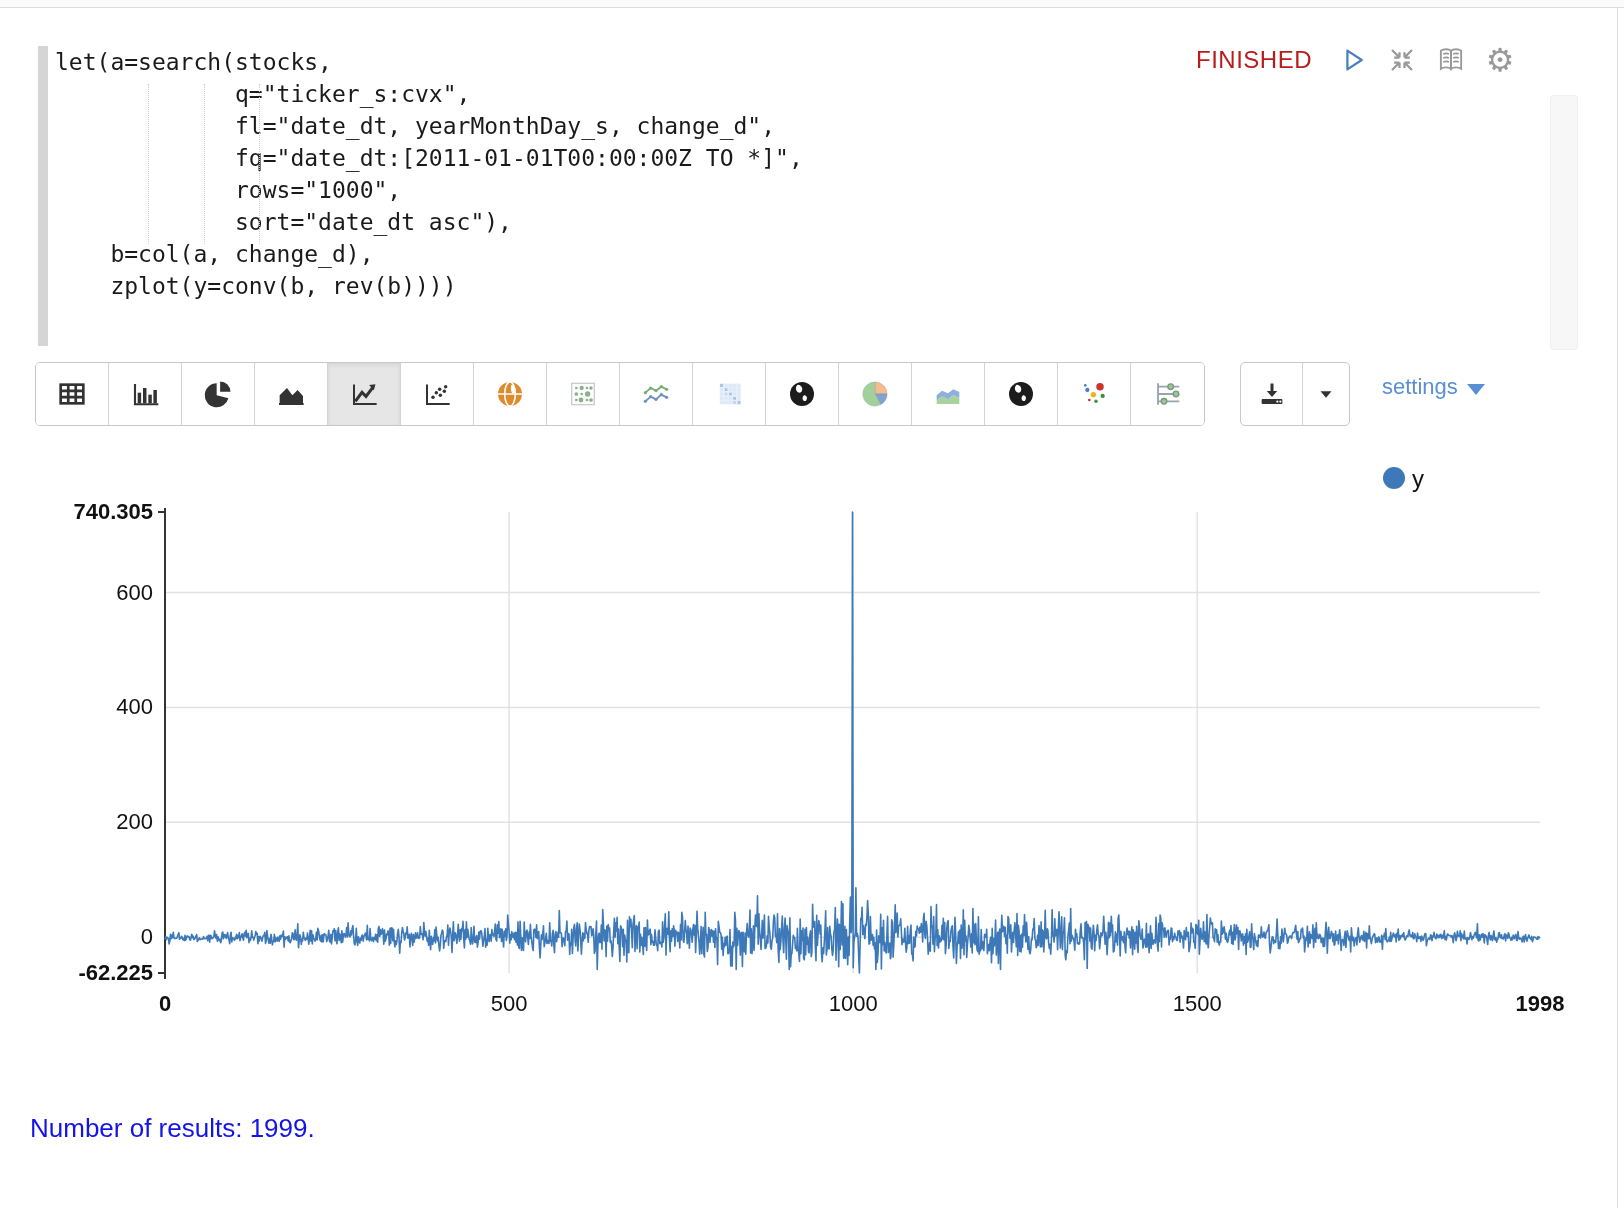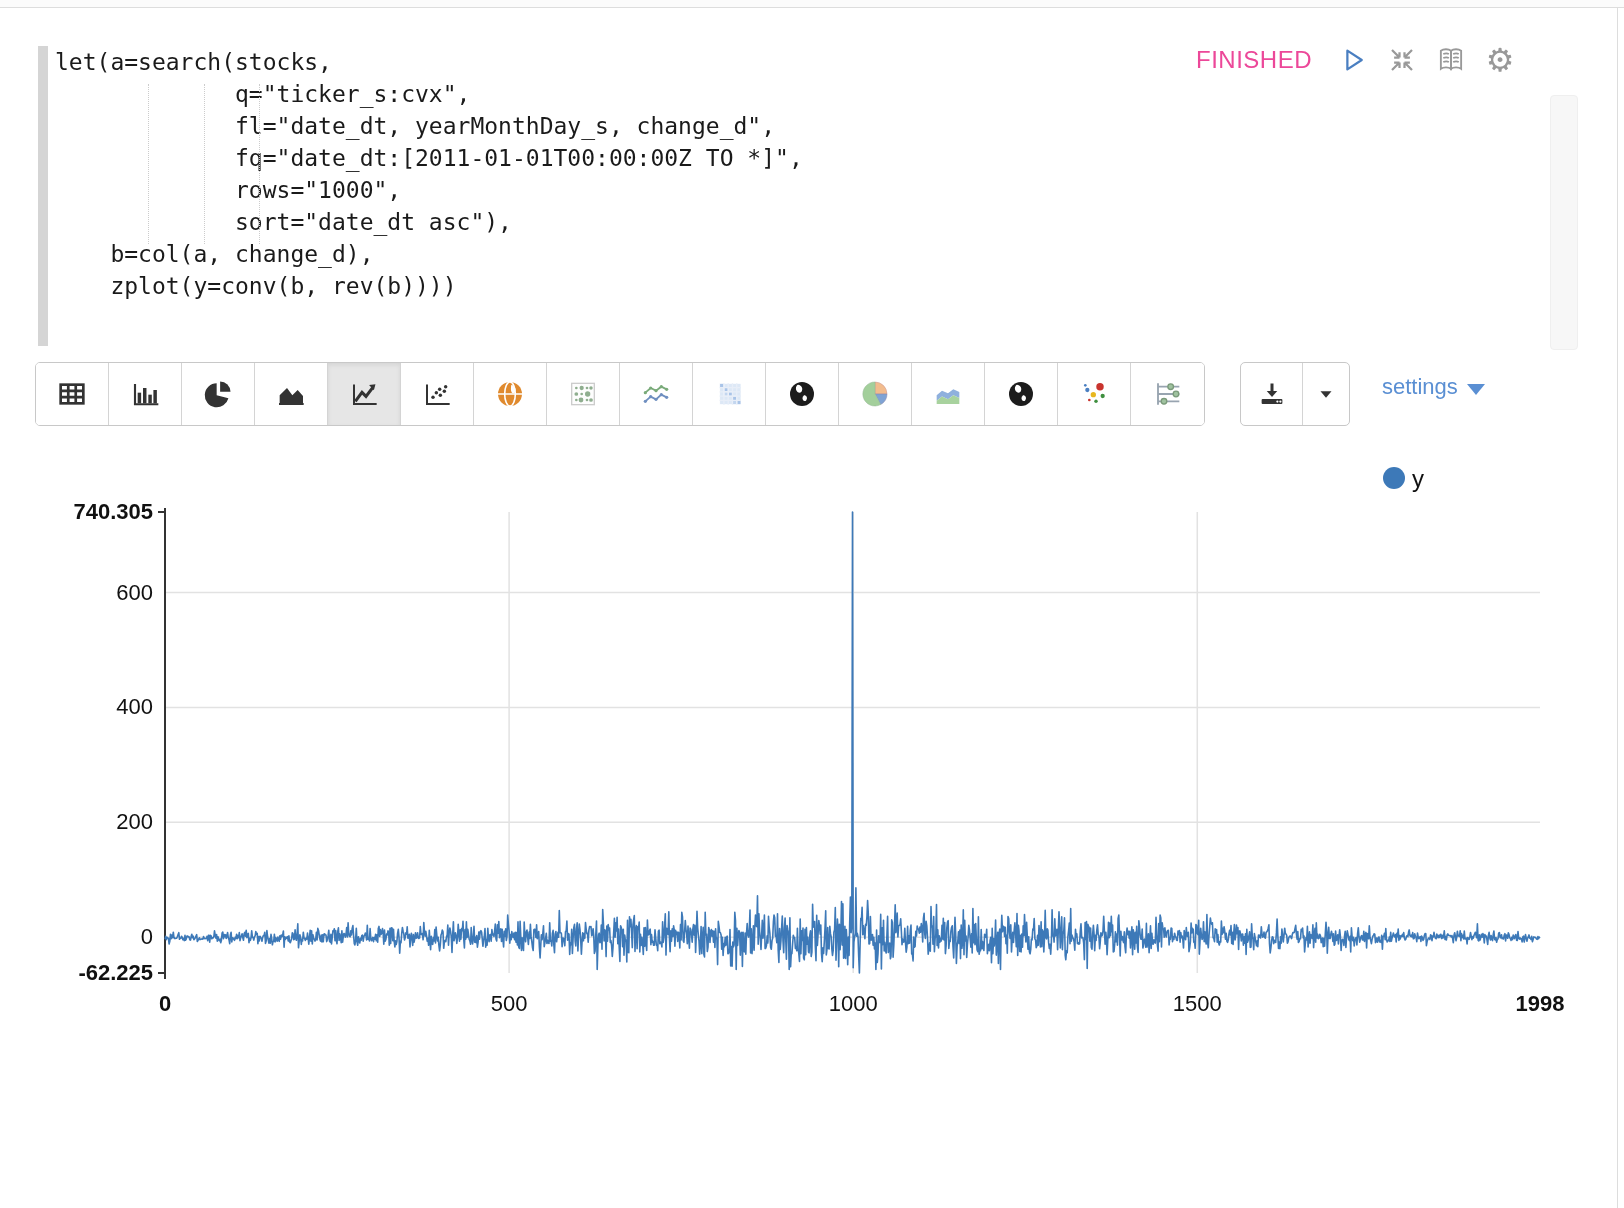--- a/index.html
+++ b/index.html
@@ -9,21 +9,21 @@
   .page-right-border { position:absolute; top:8px; right:6px; width:1px; height:1200px; background:#ddd; }
 
   
   .editor { position:absolute; top:40px; left:38px; width:1545px; height:312px; background:#fff; }
   .editor-gutter { position:absolute; left:0; top:6px; width:10px; height:300px; background:#d5d5d5; }
   .code { position:absolute; left:17px; top:6px; font-family:"DejaVu Sans Mono","Liberation Mono",monospace; font-size:23px; line-height:32px; color:#1a1a1a; white-space:pre; }
   .indent-guide { position:absolute; top:44px; height:160px; width:0; border-left:1px dotted #ccc; }
   .editor-scrollbar { position:absolute; right:5px; top:55px; width:28px; height:255px; background:#f7f7f7; border:1px solid #efefef; border-radius:4px; }
 
   .status-row { position:absolute; top:44px; right:108px; display:flex; align-items:center; gap:17px; }
-  .status-text { color:#ec4899; font-size:24px; letter-spacing:.5px; margin-right:8px; }
+  .status-text { color:#b91c1c; font-size:24px; letter-spacing:.5px; margin-right:8px; }
   .pctl { width:32px; height:32px; display:flex; align-items:center; justify-content:center; cursor:pointer; }
   .gear-glyph { font-size:32px; color:#999; line-height:32px; font-family:"DejaVu Sans",sans-serif; }
 
   
   .toolbar-row { position:absolute; top:362px; left:35px; right:35px; display:flex; align-items:flex-start; }
   .chart-bar { display:flex; border:1px solid #c8c8c8; border-radius:5px; overflow:hidden; background:#fff; height:64px; }
   .cbtn { width:73px; height:62px; display:flex; align-items:center; justify-content:center; border-right:1px solid #d4d4d4; background:#fff; cursor:pointer; }
   .cbtn:last-child { border-right:none; }
   .cbtn.selected { background:#e6e6e6; box-shadow:inset 0 2px 4px rgba(0,0,0,.08); }
   .dl-group { display:flex; border:1px solid #c8c8c8; border-radius:5px; overflow:hidden; height:64px; margin-left:35px; background:#fff; }
@@ -309,13 +309,14 @@
         <text x="509.0940940940941" y="1011" text-anchor="middle" font-size="22" font-family="&quot;Liberation Sans&quot;,sans-serif" fill="#111" font-weight="normal">500</text>
         <text x="853.1881881881882" y="1011" text-anchor="middle" font-size="22" font-family="&quot;Liberation Sans&quot;,sans-serif" fill="#111" font-weight="normal">1000</text>
         <text x="1197.2822822822823" y="1011" text-anchor="middle" font-size="22" font-family="&quot;Liberation Sans&quot;,sans-serif" fill="#111" font-weight="normal">1500</text>
         <text x="1540" y="1011" text-anchor="middle" font-size="22" font-family="&quot;Liberation Sans&quot;,sans-serif" fill="#111" font-weight="bold">1998</text>
         <path d="M165.0 939.2L165.7 936.4L166.4 939.6L167.1 937.3L167.8 937.8L168.4 938.2L169.1 944.0L169.8 941.4L170.5 934.2L171.2 938.7L171.9 935.1L172.6 937.8L173.3 932.2L173.9 937.2L174.6 938.5L175.3 938.4L176.0 938.2L176.7 938.1L177.4 936.5L178.1 934.6L178.8 932.7L179.5 939.3L180.1 938.2L180.8 938.2L181.5 936.2L182.2 937.4L182.9 939.8L183.6 938.3L184.3 940.6L185.0 935.3L185.6 940.1L186.3 938.8L187.0 936.0L187.7 936.0L188.4 937.0L189.1 936.9L189.8 939.7L190.5 940.1L191.2 936.3L191.8 934.2L192.5 937.8L193.2 936.2L193.9 939.6L194.6 938.9L195.3 937.9L196.0 936.1L196.7 934.7L197.3 941.5L198.0 940.3L198.7 939.0L199.4 937.8L200.1 939.6L200.8 939.2L201.5 939.1L202.2 938.8L202.9 939.2L203.5 936.6L204.2 938.1L204.9 938.8L205.6 938.6L206.3 938.4L207.0 936.4L207.7 940.6L208.4 935.3L209.0 935.4L209.7 942.2L210.4 935.3L211.1 935.9L211.8 938.8L212.5 937.8L213.2 937.9L213.9 936.4L214.5 930.8L215.2 935.2L215.9 938.1L216.6 934.5L217.3 941.2L218.0 936.7L218.7 939.7L219.4 940.7L220.1 939.0L220.7 942.7L221.4 940.3L222.1 933.0L222.8 932.1L223.5 938.6L224.2 934.6L224.9 936.7L225.6 934.7L226.2 938.4L226.9 936.2L227.6 932.5L228.3 937.8L229.0 939.7L229.7 943.7L230.4 934.9L231.1 932.3L231.8 942.0L232.4 937.7L233.1 938.0L233.8 939.4L234.5 940.4L235.2 937.2L235.9 938.7L236.6 934.2L237.3 938.6L237.9 935.5L238.6 937.8L239.3 932.5L240.0 940.6L240.7 937.8L241.4 935.8L242.1 933.8L242.8 937.9L243.5 940.3L244.1 933.8L244.8 932.3L245.5 936.2L246.2 930.3L246.9 937.6L247.6 934.6L248.3 933.4L249.0 942.7L249.6 938.2L250.3 940.5L251.0 938.1L251.7 930.9L252.4 937.0L253.1 937.7L253.8 940.1L254.5 936.5L255.2 935.9L255.8 931.5L256.5 934.3L257.2 933.4L257.9 943.6L258.6 936.5L259.3 940.9L260.0 936.2L260.7 937.4L261.3 938.1L262.0 941.2L262.7 937.3L263.4 935.5L264.1 935.7L264.8 932.2L265.5 943.4L266.2 940.7L266.9 930.5L267.5 935.8L268.2 939.7L268.9 943.2L269.6 938.5L270.3 943.2L271.0 934.3L271.7 938.7L272.4 944.8L273.0 941.7L273.7 941.3L274.4 934.2L275.1 941.9L275.8 937.5L276.5 938.9L277.2 941.2L277.9 937.1L278.6 939.8L279.2 941.3L279.9 935.7L280.6 939.1L281.3 935.0L282.0 936.6L282.7 934.9L283.4 931.0L284.1 947.2L284.7 936.7L285.4 939.4L286.1 937.3L286.8 938.1L287.5 936.7L288.2 940.9L288.9 935.9L289.6 941.8L290.3 942.7L290.9 940.9L291.6 938.8L292.3 932.8L293.0 933.6L293.7 939.7L294.4 939.1L295.1 929.7L295.8 938.2L296.4 940.3L297.1 934.3L297.8 923.8L298.5 947.8L299.2 941.0L299.9 934.7L300.6 937.6L301.3 944.4L301.9 939.3L302.6 940.9L303.3 932.2L304.0 937.9L304.7 938.6L305.4 940.4L306.1 938.0L306.8 939.1L307.5 933.0L308.1 938.1L308.8 944.1L309.5 937.3L310.2 930.2L310.9 941.1L311.6 930.8L312.3 943.9L313.0 934.8L313.6 938.3L314.3 939.1L315.0 941.1L315.7 939.7L316.4 932.3L317.1 940.0L317.8 928.4L318.5 930.4L319.2 934.8L319.8 938.7L320.5 941.1L321.2 935.0L321.9 941.9L322.6 934.9L323.3 941.8L324.0 934.0L324.7 933.9L325.3 935.0L326.0 935.1L326.7 941.6L327.4 939.6L328.1 935.7L328.8 930.2L329.5 941.1L330.2 942.1L330.9 934.2L331.5 944.0L332.2 938.0L332.9 930.9L333.6 931.3L334.3 928.8L335.0 940.7L335.7 930.6L336.4 940.8L337.0 943.8L337.7 931.6L338.4 927.8L339.1 940.5L339.8 933.9L340.5 936.7L341.2 942.6L341.9 930.9L342.6 942.1L343.2 937.1L343.9 933.5L344.6 933.9L345.3 937.2L346.0 934.7L346.7 927.5L347.4 937.0L348.1 922.8L348.7 933.2L349.4 936.1L350.1 936.8L350.8 930.9L351.5 934.9L352.2 928.4L352.9 925.6L353.6 935.7L354.3 943.7L354.9 945.0L355.6 940.1L356.3 928.3L357.0 941.6L357.7 945.3L358.4 936.7L359.1 941.3L359.8 942.9L360.4 938.4L361.1 940.3L361.8 935.6L362.5 935.0L363.2 941.2L363.9 936.3L364.6 935.5L365.3 933.1L366.0 935.3L366.6 939.9L367.3 925.2L368.0 939.2L368.7 938.2L369.4 940.9L370.1 928.5L370.8 938.5L371.5 940.8L372.1 939.0L372.8 937.4L373.5 941.7L374.2 937.6L374.9 939.2L375.6 934.3L376.3 940.8L377.0 934.8L377.7 942.2L378.3 928.6L379.0 926.4L379.7 936.5L380.4 929.6L381.1 934.4L381.8 933.1L382.5 928.5L383.2 933.9L383.8 944.3L384.5 930.1L385.2 941.1L385.9 939.3L386.6 934.1L387.3 934.9L388.0 930.9L388.7 933.1L389.3 945.3L390.0 928.3L390.7 943.4L391.4 927.9L392.1 928.0L392.8 940.6L393.5 929.2L394.2 941.5L394.9 947.0L395.5 940.9L396.2 944.5L396.9 941.5L397.6 933.4L398.3 929.4L399.0 937.0L399.7 953.2L400.4 941.3L401.0 942.7L401.7 933.7L402.4 927.5L403.1 931.2L403.8 933.7L404.5 940.0L405.2 937.8L405.9 932.7L406.6 934.1L407.2 926.9L407.9 938.3L408.6 937.5L409.3 934.3L410.0 946.9L410.7 937.2L411.4 933.2L412.1 940.0L412.7 945.5L413.4 934.5L414.1 942.2L414.8 938.6L415.5 932.7L416.2 938.1L416.9 937.4L417.6 932.7L418.3 938.1L418.9 938.5L419.6 937.9L420.3 926.5L421.0 934.2L421.7 934.6L422.4 933.5L423.1 939.8L423.8 922.5L424.4 931.1L425.1 936.2L425.8 931.4L426.5 935.4L427.2 941.1L427.9 938.2L428.6 945.3L429.3 930.4L430.0 941.7L430.6 949.6L431.3 936.2L432.0 943.9L432.7 944.4L433.4 937.6L434.1 940.9L434.8 929.6L435.5 942.9L436.1 927.1L436.8 934.7L437.5 940.9L438.2 937.4L438.9 945.3L439.6 950.9L440.3 944.9L441.0 935.0L441.7 933.3L442.3 930.0L443.0 931.8L443.7 948.3L444.4 941.8L445.1 940.4L445.8 941.7L446.5 936.9L447.2 934.7L447.8 925.1L448.5 945.3L449.2 932.3L449.9 928.0L450.6 931.7L451.3 937.0L452.0 952.5L452.7 934.6L453.4 921.7L454.0 940.7L454.7 937.8L455.4 932.7L456.1 935.4L456.8 943.5L457.5 937.7L458.2 924.3L458.9 932.5L459.5 941.1L460.2 929.8L460.9 939.2L461.6 928.5L462.3 930.7L463.0 921.3L463.7 938.5L464.4 947.9L465.1 929.5L465.7 939.3L466.4 921.9L467.1 937.5L467.8 929.4L468.5 934.4L469.2 939.3L469.9 941.0L470.6 944.3L471.2 927.6L471.9 939.4L472.6 943.9L473.3 937.1L474.0 926.3L474.7 942.3L475.4 937.4L476.1 942.6L476.7 935.5L477.4 947.1L478.1 942.1L478.8 932.0L479.5 939.3L480.2 931.6L480.9 930.6L481.6 932.1L482.3 939.3L482.9 946.3L483.6 940.7L484.3 936.5L485.0 928.5L485.7 947.1L486.4 939.6L487.1 945.2L487.8 928.3L488.4 936.8L489.1 941.6L489.8 934.9L490.5 934.5L491.2 941.2L491.9 929.5L492.6 934.9L493.3 934.3L494.0 936.5L494.6 931.1L495.3 924.1L496.0 939.0L496.7 941.0L497.4 924.8L498.1 933.2L498.8 921.5L499.5 937.6L500.1 934.3L500.8 928.8L501.5 941.4L502.2 929.3L502.9 939.2L503.6 946.9L504.3 931.4L505.0 936.1L505.7 928.8L506.3 940.5L507.0 936.4L507.7 915.1L508.4 924.1L509.1 931.1L509.8 943.1L510.5 934.5L511.2 939.7L511.8 931.6L512.5 935.7L513.2 937.5L513.9 933.1L514.6 939.6L515.3 932.4L516.0 942.2L516.7 932.5L517.4 945.0L518.0 921.9L518.7 947.0L519.4 948.5L520.1 921.3L520.8 936.9L521.5 950.5L522.2 937.9L522.9 945.8L523.5 950.4L524.2 922.0L524.9 936.6L525.6 941.8L526.3 931.8L527.0 930.0L527.7 937.7L528.4 944.5L529.1 932.1L529.7 938.4L530.4 924.4L531.1 936.9L531.8 941.3L532.5 947.5L533.2 950.5L533.9 929.6L534.6 929.2L535.2 929.4L535.9 937.5L536.6 924.8L537.3 938.7L538.0 934.2L538.7 931.5L539.4 947.4L540.1 957.9L540.8 944.3L541.4 934.8L542.1 939.7L542.8 933.6L543.5 925.8L544.2 946.7L544.9 942.9L545.6 938.5L546.3 933.4L546.9 943.5L547.6 940.4L548.3 942.6L549.0 943.4L549.7 922.8L550.4 941.3L551.1 940.6L551.8 946.0L552.4 933.5L553.1 930.3L553.8 944.1L554.5 952.6L555.2 933.9L555.9 931.6L556.6 941.8L557.3 936.1L558.0 932.2L558.6 937.3L559.3 910.6L560.0 932.8L560.7 932.5L561.4 933.6L562.1 946.8L562.8 938.1L563.5 938.3L564.1 940.8L564.8 945.8L565.5 931.8L566.2 930.8L566.9 921.1L567.6 940.2L568.3 933.5L569.0 934.1L569.7 954.4L570.3 942.9L571.0 944.8L571.7 929.3L572.4 953.4L573.1 938.3L573.8 927.7L574.5 924.4L575.2 941.7L575.8 946.0L576.5 928.8L577.2 922.9L577.9 951.0L578.6 934.7L579.3 924.0L580.0 929.7L580.7 939.6L581.4 954.1L582.0 943.0L582.7 932.9L583.4 940.8L584.1 933.6L584.8 938.3L585.5 922.6L586.2 929.3L586.9 933.6L587.5 933.3L588.2 942.3L588.9 930.1L589.6 926.6L590.3 926.7L591.0 926.6L591.7 935.6L592.4 934.8L593.1 928.7L593.7 935.0L594.4 953.4L595.1 951.0L595.8 934.5L596.5 921.1L597.2 969.4L597.9 945.5L598.6 934.5L599.2 933.2L599.9 942.6L600.6 941.9L601.3 925.0L602.0 949.2L602.7 909.6L603.4 922.9L604.1 940.9L604.8 929.9L605.4 931.3L606.1 956.6L606.8 926.1L607.5 941.3L608.2 924.6L608.9 930.0L609.6 928.1L610.3 942.4L610.9 940.5L611.6 945.3L612.3 956.5L613.0 947.3L613.7 932.2L614.4 918.4L615.1 937.1L615.8 922.7L616.5 931.0L617.1 917.3L617.8 943.7L618.5 929.0L619.2 947.2L619.9 961.4L620.6 925.8L621.3 927.6L622.0 931.6L622.6 946.8L623.3 929.2L624.0 955.2L624.7 935.1L625.4 940.9L626.1 940.2L626.8 962.0L627.5 920.4L628.2 952.3L628.8 952.7L629.5 916.8L630.2 926.6L630.9 919.4L631.6 932.4L632.3 947.6L633.0 924.5L633.7 919.3L634.3 915.6L635.0 951.5L635.7 930.0L636.4 925.5L637.1 948.8L637.8 926.9L638.5 928.9L639.2 922.0L639.8 951.9L640.5 934.4L641.2 945.5L641.9 937.4L642.6 942.5L643.3 954.5L644.0 927.7L644.7 946.2L645.4 927.6L646.0 942.7L646.7 950.4L647.4 920.1L648.1 934.9L648.8 934.6L649.5 930.6L650.2 929.2L650.9 944.6L651.5 934.6L652.2 942.1L652.9 941.4L653.6 945.3L654.3 945.3L655.0 929.9L655.7 937.9L656.4 945.2L657.1 944.8L657.7 950.6L658.4 931.2L659.1 930.2L659.8 943.7L660.5 942.1L661.2 943.0L661.9 946.9L662.6 921.7L663.2 942.4L663.9 937.6L664.6 926.3L665.3 913.9L666.0 955.1L666.7 928.2L667.4 933.3L668.1 934.3L668.8 911.8L669.4 937.4L670.1 951.7L670.8 930.8L671.5 941.1L672.2 928.7L672.9 936.4L673.6 925.9L674.3 930.2L674.9 946.2L675.6 930.3L676.3 934.4L677.0 932.0L677.7 941.4L678.4 932.3L679.1 933.4L679.8 948.0L680.5 924.6L681.1 939.9L681.8 912.4L682.5 916.8L683.2 940.6L683.9 942.3L684.6 931.9L685.3 920.5L686.0 929.8L686.6 933.2L687.3 943.8L688.0 926.1L688.7 937.5L689.4 948.3L690.1 928.0L690.8 929.6L691.5 934.8L692.2 942.1L692.8 929.4L693.5 924.5L694.2 935.2L694.9 925.4L695.6 952.4L696.3 935.1L697.0 911.2L697.7 928.0L698.3 934.5L699.0 941.2L699.7 954.1L700.4 943.3L701.1 926.6L701.8 953.6L702.5 936.5L703.2 927.4L703.9 954.5L704.5 956.9L705.2 912.3L705.9 934.9L706.6 934.1L707.3 951.5L708.0 947.2L708.7 927.5L709.4 930.4L710.0 942.5L710.7 931.5L711.4 929.5L712.1 936.3L712.8 930.7L713.5 942.3L714.2 931.3L714.9 947.4L715.6 928.8L716.2 938.7L716.9 938.2L717.6 964.6L718.3 921.4L719.0 926.3L719.7 932.4L720.4 932.8L721.1 934.9L721.7 949.2L722.4 937.4L723.1 955.5L723.8 943.6L724.5 946.6L725.2 937.2L725.9 945.2L726.6 937.2L727.2 936.1L727.9 953.8L728.6 953.3L729.3 951.1L730.0 929.5L730.7 966.0L731.4 946.6L732.1 966.2L732.8 942.1L733.4 946.9L734.1 944.9L734.8 912.3L735.5 920.5L736.2 969.4L736.9 928.4L737.6 945.4L738.3 935.2L738.9 930.5L739.6 932.2L740.3 955.1L741.0 933.5L741.7 932.4L742.4 966.4L743.1 932.3L743.8 951.4L744.5 951.8L745.1 933.1L745.8 954.2L746.5 933.4L747.2 923.5L747.9 934.7L748.6 937.1L749.3 930.2L750.0 910.1L750.6 953.0L751.3 928.9L752.0 953.6L752.7 943.2L753.4 925.9L754.1 950.2L754.8 927.8L755.5 915.0L756.2 925.7L756.8 926.6L757.5 895.8L758.2 944.2L758.9 913.7L759.6 931.2L760.3 939.0L761.0 949.4L761.7 933.7L762.3 920.4L763.0 938.2L763.7 930.6L764.4 915.1L765.1 948.6L765.8 948.1L766.5 945.2L767.2 935.8L767.9 942.9L768.5 916.2L769.2 927.2L769.9 933.7L770.6 947.3L771.3 949.2L772.0 940.6L772.7 938.0L773.4 921.9L774.0 915.0L774.7 917.6L775.4 936.1L776.1 935.8L776.8 942.6L777.5 913.7L778.2 950.2L778.9 962.4L779.6 928.6L780.2 949.5L780.9 941.3L781.6 928.3L782.3 916.0L783.0 940.7L783.7 952.8L784.4 928.1L785.1 918.1L785.7 937.5L786.4 959.3L787.1 925.6L787.8 930.0L788.5 933.6L789.2 969.4L789.9 917.7L790.6 966.8L791.3 952.4L791.9 953.6L792.6 944.0L793.3 935.3L794.0 938.0L794.7 937.6L795.4 948.4L796.1 946.9L796.8 950.8L797.4 928.2L798.1 949.1L798.8 953.4L799.5 961.4L800.2 919.1L800.9 953.7L801.6 930.7L802.3 940.4L803.0 928.0L803.6 958.0L804.3 959.8L805.0 929.3L805.7 954.7L806.4 927.6L807.1 944.1L807.8 937.3L808.5 952.0L809.1 952.8L809.8 935.4L810.5 930.9L811.2 956.5L811.9 952.2L812.6 904.3L813.3 927.1L814.0 924.2L814.6 921.6L815.3 946.2L816.0 960.8L816.7 915.2L817.4 945.4L818.1 933.4L818.8 920.6L819.5 925.7L820.2 934.3L820.8 925.0L821.5 953.7L822.2 961.6L822.9 947.9L823.6 953.4L824.3 942.0L825.0 928.5L825.7 910.8L826.3 954.9L827.0 949.3L827.7 927.5L828.4 948.4L829.1 949.0L829.8 926.2L830.5 933.9L831.2 936.9L831.9 949.7L832.5 955.4L833.2 950.5L833.9 932.3L834.6 929.6L835.3 907.5L836.0 960.2L836.7 939.5L837.4 919.1L838.0 928.4L838.7 966.8L839.4 924.3L840.1 949.6L840.8 934.9L841.5 901.6L842.2 945.1L842.9 903.9L843.6 958.3L844.2 957.0L844.9 926.3L845.6 958.4L846.3 929.5L847.0 941.6L847.7 964.8L848.4 937.1L849.1 955.4L849.7 922.4L850.4 897.0L851.1 932.6L851.8 926.5L852.5 512.0L853.2 967.8L853.9 942.2L854.6 937.1L855.3 933.2L855.9 887.9L856.6 936.3L857.3 933.4L858.0 936.6L858.7 956.4L859.4 973.0L860.1 944.5L860.8 918.3L861.4 920.2L862.1 907.4L862.8 934.8L863.5 925.8L864.2 931.9L864.9 938.6L865.6 924.2L866.3 925.4L867.0 915.9L867.6 900.5L868.3 913.5L869.0 944.0L869.7 943.5L870.4 916.6L871.1 940.1L871.8 938.3L872.5 934.5L873.1 945.3L873.8 937.4L874.5 948.9L875.2 943.0L875.9 969.4L876.6 930.1L877.3 962.5L878.0 954.0L878.7 935.8L879.3 940.2L880.0 942.6L880.7 914.4L881.4 969.0L882.1 927.8L882.8 944.6L883.5 920.3L884.2 950.9L884.8 942.3L885.5 950.6L886.2 952.9L886.9 935.8L887.6 916.4L888.3 952.5L889.0 948.8L889.7 943.0L890.4 958.7L891.0 956.2L891.7 919.9L892.4 922.4L893.1 957.2L893.8 945.2L894.5 926.7L895.2 904.8L895.9 932.7L896.5 929.2L897.2 913.0L897.9 936.9L898.6 926.1L899.3 925.3L900.0 924.8L900.7 918.8L901.4 931.7L902.0 944.6L902.7 939.1L903.4 942.1L904.1 941.8L904.8 928.3L905.5 942.7L906.2 952.1L906.9 947.2L907.6 926.2L908.2 943.7L908.9 935.7L909.6 943.3L910.3 930.3L911.0 925.1L911.7 953.9L912.4 954.1L913.1 960.9L913.7 937.1L914.4 947.2L915.1 946.4L915.8 931.2L916.5 936.0L917.2 926.0L917.9 929.0L918.6 929.0L919.3 933.1L919.9 927.1L920.6 932.3L921.3 923.5L922.0 928.0L922.7 941.9L923.4 918.7L924.1 913.3L924.8 934.6L925.4 938.4L926.1 921.4L926.8 925.8L927.5 937.0L928.2 954.2L928.9 948.5L929.6 942.8L930.3 951.2L931.0 906.5L931.6 926.9L932.3 925.8L933.0 944.3L933.7 916.6L934.4 951.7L935.1 938.6L935.8 935.4L936.5 904.6L937.1 945.5L937.8 929.9L938.5 947.9L939.2 935.9L939.9 942.1L940.6 938.3L941.3 940.9L942.0 925.4L942.7 938.9L943.3 918.3L944.0 940.0L944.7 922.5L945.4 953.6L946.1 945.8L946.8 928.0L947.5 922.2L948.2 920.7L948.8 948.4L949.5 940.9L950.2 941.5L950.9 931.4L951.6 927.4L952.3 925.8L953.0 946.8L953.7 957.9L954.4 935.1L955.0 917.2L955.7 934.6L956.4 963.5L957.1 946.3L957.8 941.3L958.5 931.7L959.2 943.4L959.9 930.0L960.5 958.6L961.2 925.1L961.9 948.3L962.6 942.7L963.3 909.9L964.0 954.8L964.7 920.3L965.4 941.0L966.1 936.1L966.7 957.5L967.4 945.0L968.1 937.0L968.8 925.3L969.5 930.2L970.2 939.1L970.9 947.1L971.6 933.7L972.2 952.9L972.9 908.5L973.6 942.7L974.3 924.5L975.0 944.6L975.7 923.6L976.4 939.9L977.1 950.0L977.8 951.6L978.4 916.7L979.1 954.3L979.8 950.9L980.5 950.7L981.2 929.6L981.9 948.6L982.6 941.5L983.3 948.6L983.9 950.4L984.6 934.4L985.3 936.0L986.0 937.3L986.7 929.3L987.4 953.7L988.1 947.8L988.8 944.4L989.4 950.8L990.1 940.5L990.8 937.2L991.5 962.8L992.2 928.4L992.9 953.7L993.6 938.6L994.3 946.0L995.0 938.7L995.6 920.1L996.3 955.1L997.0 944.0L997.7 932.4L998.4 963.4L999.1 933.0L999.8 929.1L1000.5 969.4L1001.1 934.5L1001.8 915.3L1002.5 931.7L1003.2 926.2L1003.9 926.6L1004.6 936.4L1005.3 927.4L1006.0 943.6L1006.7 935.2L1007.3 953.2L1008.0 916.6L1008.7 918.6L1009.4 932.4L1010.1 938.4L1010.8 924.9L1011.5 952.0L1012.2 938.1L1012.8 932.4L1013.5 942.5L1014.2 930.4L1014.9 922.8L1015.6 934.0L1016.3 946.8L1017.0 913.6L1017.7 955.4L1018.4 925.3L1019.0 930.9L1019.7 951.4L1020.4 935.2L1021.1 952.0L1021.8 934.0L1022.5 947.2L1023.2 925.7L1023.9 935.8L1024.5 914.6L1025.2 930.0L1025.9 942.0L1026.6 922.4L1027.3 936.4L1028.0 949.1L1028.7 936.8L1029.4 951.7L1030.1 953.8L1030.7 949.6L1031.4 939.0L1032.1 939.8L1032.8 929.0L1033.5 929.8L1034.2 918.6L1034.9 938.9L1035.6 940.1L1036.2 947.7L1036.9 945.9L1037.6 935.3L1038.3 945.3L1039.0 925.5L1039.7 935.3L1040.4 946.9L1041.1 921.7L1041.8 946.7L1042.4 929.9L1043.1 931.3L1043.8 952.0L1044.5 937.9L1045.2 910.4L1045.9 937.3L1046.6 938.8L1047.3 928.9L1047.9 930.2L1048.6 942.4L1049.3 948.4L1050.0 944.3L1050.7 954.2L1051.4 941.5L1052.1 909.7L1052.8 936.0L1053.5 935.0L1054.1 942.1L1054.8 918.7L1055.5 935.9L1056.2 933.1L1056.9 929.4L1057.6 949.8L1058.3 930.6L1059.0 911.7L1059.6 925.8L1060.3 948.0L1061.0 934.4L1061.7 916.7L1062.4 949.6L1063.1 933.8L1063.8 931.0L1064.5 917.9L1065.2 955.3L1065.8 959.8L1066.5 950.8L1067.2 952.7L1067.9 936.6L1068.6 930.8L1069.3 923.1L1070.0 943.7L1070.7 908.6L1071.3 941.1L1072.0 935.1L1072.7 937.9L1073.4 938.4L1074.1 941.9L1074.8 950.3L1075.5 929.2L1076.2 937.0L1076.8 933.8L1077.5 943.6L1078.2 942.6L1078.9 944.2L1079.6 943.6L1080.3 930.9L1081.0 923.7L1081.7 937.9L1082.4 937.4L1083.0 937.9L1083.7 943.1L1084.4 959.6L1085.1 922.5L1085.8 939.4L1086.5 921.6L1087.2 968.5L1087.9 924.4L1088.5 926.1L1089.2 927.8L1089.9 941.3L1090.6 928.0L1091.3 947.5L1092.0 949.1L1092.7 933.5L1093.4 925.4L1094.1 934.4L1094.7 950.6L1095.4 935.2L1096.1 940.4L1096.8 930.0L1097.5 924.8L1098.2 934.2L1098.9 935.9L1099.6 948.8L1100.2 942.9L1100.9 932.8L1101.6 935.9L1102.3 935.1L1103.0 930.8L1103.7 916.3L1104.4 931.0L1105.1 944.2L1105.8 932.2L1106.4 938.4L1107.1 954.7L1107.8 940.3L1108.5 922.3L1109.2 937.8L1109.9 923.0L1110.6 935.8L1111.3 916.2L1111.9 931.6L1112.6 925.1L1113.3 951.9L1114.0 951.3L1114.7 943.9L1115.4 931.7L1116.1 941.8L1116.8 934.1L1117.5 945.1L1118.1 918.3L1118.8 915.1L1119.5 934.0L1120.2 956.0L1120.9 931.3L1121.6 939.9L1122.3 936.5L1123.0 940.6L1123.6 942.6L1124.3 931.7L1125.0 946.6L1125.7 952.8L1126.4 933.4L1127.1 928.0L1127.8 934.6L1128.5 931.2L1129.2 938.2L1129.8 931.4L1130.5 947.9L1131.2 936.0L1131.9 926.9L1132.6 954.7L1133.3 929.8L1134.0 935.7L1134.7 949.3L1135.3 932.3L1136.0 942.9L1136.7 926.2L1137.4 947.0L1138.1 952.4L1138.8 920.7L1139.5 926.7L1140.2 935.4L1140.9 939.1L1141.5 939.2L1142.2 929.0L1142.9 948.0L1143.6 944.0L1144.3 939.1L1145.0 940.0L1145.7 947.2L1146.4 923.4L1147.0 947.1L1147.7 941.8L1148.4 933.7L1149.1 952.7L1149.8 939.9L1150.5 925.7L1151.2 948.5L1151.9 933.2L1152.6 943.5L1153.2 944.2L1153.9 939.7L1154.6 941.8L1155.3 943.1L1156.0 917.4L1156.7 934.6L1157.4 945.0L1158.1 951.1L1158.7 923.5L1159.4 941.8L1160.1 915.0L1160.8 917.9L1161.5 947.0L1162.2 922.9L1162.9 928.3L1163.6 929.0L1164.2 937.2L1164.9 927.8L1165.6 934.9L1166.3 936.9L1167.0 931.7L1167.7 930.5L1168.4 930.4L1169.1 945.0L1169.8 937.5L1170.4 939.3L1171.1 928.1L1171.8 928.4L1172.5 941.7L1173.2 936.8L1173.9 939.4L1174.6 933.2L1175.3 936.0L1175.9 937.4L1176.6 940.0L1177.3 940.5L1178.0 931.1L1178.7 934.8L1179.4 930.6L1180.1 942.3L1180.8 932.5L1181.5 937.6L1182.1 935.9L1182.8 939.2L1183.5 948.0L1184.2 930.6L1184.9 936.0L1185.6 939.7L1186.3 927.6L1187.0 935.9L1187.6 936.3L1188.3 932.4L1189.0 951.7L1189.7 947.6L1190.4 941.7L1191.1 923.1L1191.8 933.0L1192.5 928.4L1193.2 929.4L1193.8 942.3L1194.5 942.0L1195.2 948.3L1195.9 924.5L1196.6 925.4L1197.3 933.6L1198.0 934.6L1198.7 920.2L1199.3 954.1L1200.0 941.8L1200.7 928.2L1201.4 935.0L1202.1 939.4L1202.8 937.2L1203.5 921.7L1204.2 941.8L1204.9 931.7L1205.5 940.1L1206.2 944.0L1206.9 914.5L1207.6 942.4L1208.3 947.8L1209.0 935.6L1209.7 926.9L1210.4 918.0L1211.0 922.5L1211.7 924.1L1212.4 922.8L1213.1 937.7L1213.8 938.3L1214.5 941.6L1215.2 928.8L1215.9 932.9L1216.6 929.6L1217.2 942.3L1217.9 934.6L1218.6 942.7L1219.3 945.0L1220.0 941.5L1220.7 942.0L1221.4 921.0L1222.1 934.4L1222.7 928.2L1223.4 932.8L1224.1 926.7L1224.8 931.6L1225.5 939.3L1226.2 933.2L1226.9 941.3L1227.6 942.3L1228.3 939.8L1228.9 934.2L1229.6 930.4L1230.3 934.9L1231.0 925.5L1231.7 943.4L1232.4 932.2L1233.1 944.5L1233.8 932.5L1234.4 924.5L1235.1 940.0L1235.8 934.4L1236.5 925.1L1237.2 933.7L1237.9 927.6L1238.6 949.4L1239.3 931.1L1239.9 930.9L1240.6 934.1L1241.3 941.0L1242.0 934.3L1242.7 934.0L1243.4 945.3L1244.1 936.7L1244.8 943.3L1245.5 933.9L1246.1 954.4L1246.8 929.4L1247.5 942.3L1248.2 940.2L1248.9 935.9L1249.6 931.8L1250.3 947.4L1251.0 947.0L1251.6 923.7L1252.3 936.6L1253.0 939.2L1253.7 949.6L1254.4 933.6L1255.1 937.7L1255.8 941.9L1256.5 945.8L1257.2 940.9L1257.8 946.7L1258.5 935.0L1259.2 937.3L1259.9 935.1L1260.6 938.0L1261.3 926.7L1262.0 934.1L1262.7 937.1L1263.3 936.7L1264.0 932.1L1264.7 937.2L1265.4 938.2L1266.1 932.3L1266.8 931.8L1267.5 930.8L1268.2 928.2L1268.9 924.8L1269.5 943.7L1270.2 952.9L1270.9 947.9L1271.6 940.6L1272.3 936.7L1273.0 937.1L1273.7 943.6L1274.4 940.4L1275.0 941.9L1275.7 942.5L1276.4 932.9L1277.1 919.1L1277.8 935.1L1278.5 948.4L1279.2 942.0L1279.9 948.7L1280.6 936.9L1281.2 943.1L1281.9 929.1L1282.6 935.5L1283.3 942.0L1284.0 935.5L1284.7 928.2L1285.4 933.4L1286.1 934.2L1286.7 935.3L1287.4 943.2L1288.1 941.6L1288.8 937.7L1289.5 936.5L1290.2 935.9L1290.9 937.1L1291.6 938.6L1292.3 934.4L1292.9 932.6L1293.6 932.7L1294.3 932.3L1295.0 928.7L1295.7 925.3L1296.4 933.9L1297.1 939.2L1297.8 931.6L1298.4 942.5L1299.1 941.6L1299.8 938.6L1300.5 938.8L1301.2 929.4L1301.9 931.4L1302.6 928.0L1303.3 937.9L1304.0 936.0L1304.6 951.9L1305.3 943.8L1306.0 937.5L1306.7 939.9L1307.4 926.2L1308.1 946.9L1308.8 938.8L1309.5 931.8L1310.1 943.1L1310.8 934.6L1311.5 936.9L1312.2 938.3L1312.9 924.8L1313.6 947.6L1314.3 934.8L1315.0 928.4L1315.7 942.2L1316.3 922.9L1317.0 938.0L1317.7 934.4L1318.4 938.6L1319.1 938.1L1319.8 934.3L1320.5 936.0L1321.2 942.7L1321.8 939.0L1322.5 938.0L1323.2 946.8L1323.9 938.3L1324.6 946.3L1325.3 933.5L1326.0 922.3L1326.7 931.5L1327.3 953.3L1328.0 936.9L1328.7 927.2L1329.4 938.4L1330.1 938.5L1330.8 934.2L1331.5 931.3L1332.2 934.8L1332.9 941.5L1333.5 933.7L1334.2 945.3L1334.9 944.0L1335.6 931.1L1336.3 940.4L1337.0 939.7L1337.7 934.8L1338.4 943.9L1339.0 936.0L1339.7 929.8L1340.4 936.5L1341.1 950.4L1341.8 940.5L1342.5 939.4L1343.2 940.2L1343.9 945.4L1344.6 935.5L1345.2 931.4L1345.9 947.5L1346.6 935.9L1347.3 930.9L1348.0 934.4L1348.7 939.2L1349.4 940.7L1350.1 936.3L1350.7 951.9L1351.4 927.9L1352.1 936.6L1352.8 940.6L1353.5 937.4L1354.2 946.0L1354.9 940.5L1355.6 938.1L1356.3 937.5L1356.9 945.0L1357.6 933.6L1358.3 927.7L1359.0 936.7L1359.7 942.1L1360.4 939.0L1361.1 936.4L1361.8 935.6L1362.4 939.9L1363.1 939.9L1363.8 931.3L1364.5 941.4L1365.2 934.6L1365.9 932.4L1366.6 947.9L1367.3 933.5L1368.0 936.9L1368.6 938.8L1369.3 925.9L1370.0 937.2L1370.7 940.3L1371.4 943.7L1372.1 939.2L1372.8 936.2L1373.5 935.6L1374.1 933.7L1374.8 934.4L1375.5 942.6L1376.2 941.5L1376.9 937.8L1377.6 942.1L1378.3 938.8L1379.0 936.9L1379.7 941.9L1380.3 941.4L1381.0 942.4L1381.7 935.3L1382.4 949.1L1383.1 936.7L1383.8 936.1L1384.5 933.2L1385.2 939.7L1385.8 928.6L1386.5 939.6L1387.2 941.9L1387.9 940.3L1388.6 940.6L1389.3 937.1L1390.0 941.5L1390.7 932.4L1391.4 941.1L1392.0 938.2L1392.7 935.6L1393.4 933.0L1394.1 936.1L1394.8 937.0L1395.5 934.6L1396.2 941.9L1396.9 933.3L1397.5 936.7L1398.2 929.0L1398.9 940.4L1399.6 935.6L1400.3 938.9L1401.0 935.7L1401.7 936.5L1402.4 934.4L1403.1 936.6L1403.7 932.5L1404.4 938.1L1405.1 939.9L1405.8 939.1L1406.5 936.2L1407.2 935.5L1407.9 936.7L1408.6 932.0L1409.2 929.9L1409.9 935.5L1410.6 936.3L1411.3 935.2L1412.0 937.0L1412.7 932.5L1413.4 938.8L1414.1 938.5L1414.7 933.8L1415.4 936.3L1416.1 937.5L1416.8 941.7L1417.5 933.1L1418.2 937.0L1418.9 938.6L1419.6 937.2L1420.3 936.7L1420.9 941.5L1421.6 936.1L1422.3 937.4L1423.0 940.4L1423.7 939.4L1424.4 935.2L1425.1 933.5L1425.8 933.8L1426.4 945.6L1427.1 941.5L1427.8 939.5L1428.5 938.0L1429.2 938.2L1429.9 939.5L1430.6 934.8L1431.3 935.6L1432.0 940.6L1432.6 936.0L1433.3 937.0L1434.0 932.4L1434.7 936.2L1435.4 938.1L1436.1 938.8L1436.8 934.0L1437.5 935.8L1438.1 937.8L1438.8 935.4L1439.5 937.5L1440.2 934.5L1440.9 934.4L1441.6 938.5L1442.3 935.2L1443.0 938.0L1443.7 935.1L1444.3 930.9L1445.0 939.5L1445.7 936.5L1446.4 940.0L1447.1 935.0L1447.8 933.9L1448.5 935.3L1449.2 935.5L1449.8 935.6L1450.5 935.6L1451.2 937.0L1451.9 935.5L1452.6 938.3L1453.3 942.7L1454.0 935.2L1454.7 932.7L1455.4 936.3L1456.0 940.7L1456.7 937.6L1457.4 931.2L1458.1 935.9L1458.8 935.5L1459.5 936.5L1460.2 930.9L1460.9 940.7L1461.5 933.6L1462.2 937.5L1462.9 935.3L1463.6 938.9L1464.3 931.1L1465.0 938.9L1465.7 938.7L1466.4 938.2L1467.1 944.0L1467.7 937.5L1468.4 938.1L1469.1 939.4L1469.8 937.3L1470.5 932.5L1471.2 936.2L1471.9 939.6L1472.6 936.6L1473.2 938.2L1473.9 935.7L1474.6 934.2L1475.3 932.3L1476.0 935.2L1476.7 937.8L1477.4 923.8L1478.1 940.2L1478.8 941.0L1479.4 934.9L1480.1 940.0L1480.8 937.2L1481.5 934.3L1482.2 937.1L1482.9 933.6L1483.6 935.7L1484.3 942.9L1484.9 934.5L1485.6 936.6L1486.3 936.0L1487.0 939.9L1487.7 944.5L1488.4 935.5L1489.1 932.4L1489.8 938.0L1490.5 939.9L1491.1 935.5L1491.8 938.4L1492.5 940.6L1493.2 934.9L1493.9 931.0L1494.6 939.3L1495.3 939.9L1496.0 937.5L1496.6 942.2L1497.3 939.6L1498.0 938.8L1498.7 933.2L1499.4 932.6L1500.1 937.5L1500.8 937.9L1501.5 934.7L1502.1 938.7L1502.8 938.2L1503.5 938.9L1504.2 935.4L1504.9 933.7L1505.6 941.0L1506.3 935.0L1507.0 935.2L1507.7 938.3L1508.3 932.8L1509.0 934.4L1509.7 937.7L1510.4 938.5L1511.1 940.4L1511.8 937.3L1512.5 939.6L1513.2 935.0L1513.8 937.7L1514.5 938.6L1515.2 935.7L1515.9 934.5L1516.6 940.2L1517.3 940.5L1518.0 931.5L1518.7 938.1L1519.4 939.1L1520.0 937.8L1520.7 939.0L1521.4 938.9L1522.1 941.9L1522.8 937.1L1523.5 936.2L1524.2 942.0L1524.9 938.0L1525.5 934.6L1526.2 937.9L1526.9 941.2L1527.6 938.3L1528.3 936.9L1529.0 934.9L1529.7 938.2L1530.4 938.2L1531.1 939.5L1531.7 936.3L1532.4 941.7L1533.1 939.5L1533.8 936.9L1534.5 937.3L1535.2 937.4L1535.9 938.0L1536.6 939.0L1537.2 939.3L1537.9 936.6L1538.6 938.8L1539.3 937.2L1540.0 938.0" fill="none" stroke="#3d79b8" stroke-width="1.6" stroke-linejoin="round"></path>
         <circle cx="1394" cy="478" r="11" fill="#3d79b8"></circle>
         <text x="1412" y="487" font-size="24" font-family="&quot;Liberation Sans&quot;,sans-serif" fill="#111">y</text>
       </svg>
   </div>
 
+  <div class="footer-text">Number of results: 1999.</div>
 </div>
 
 </body></html>

